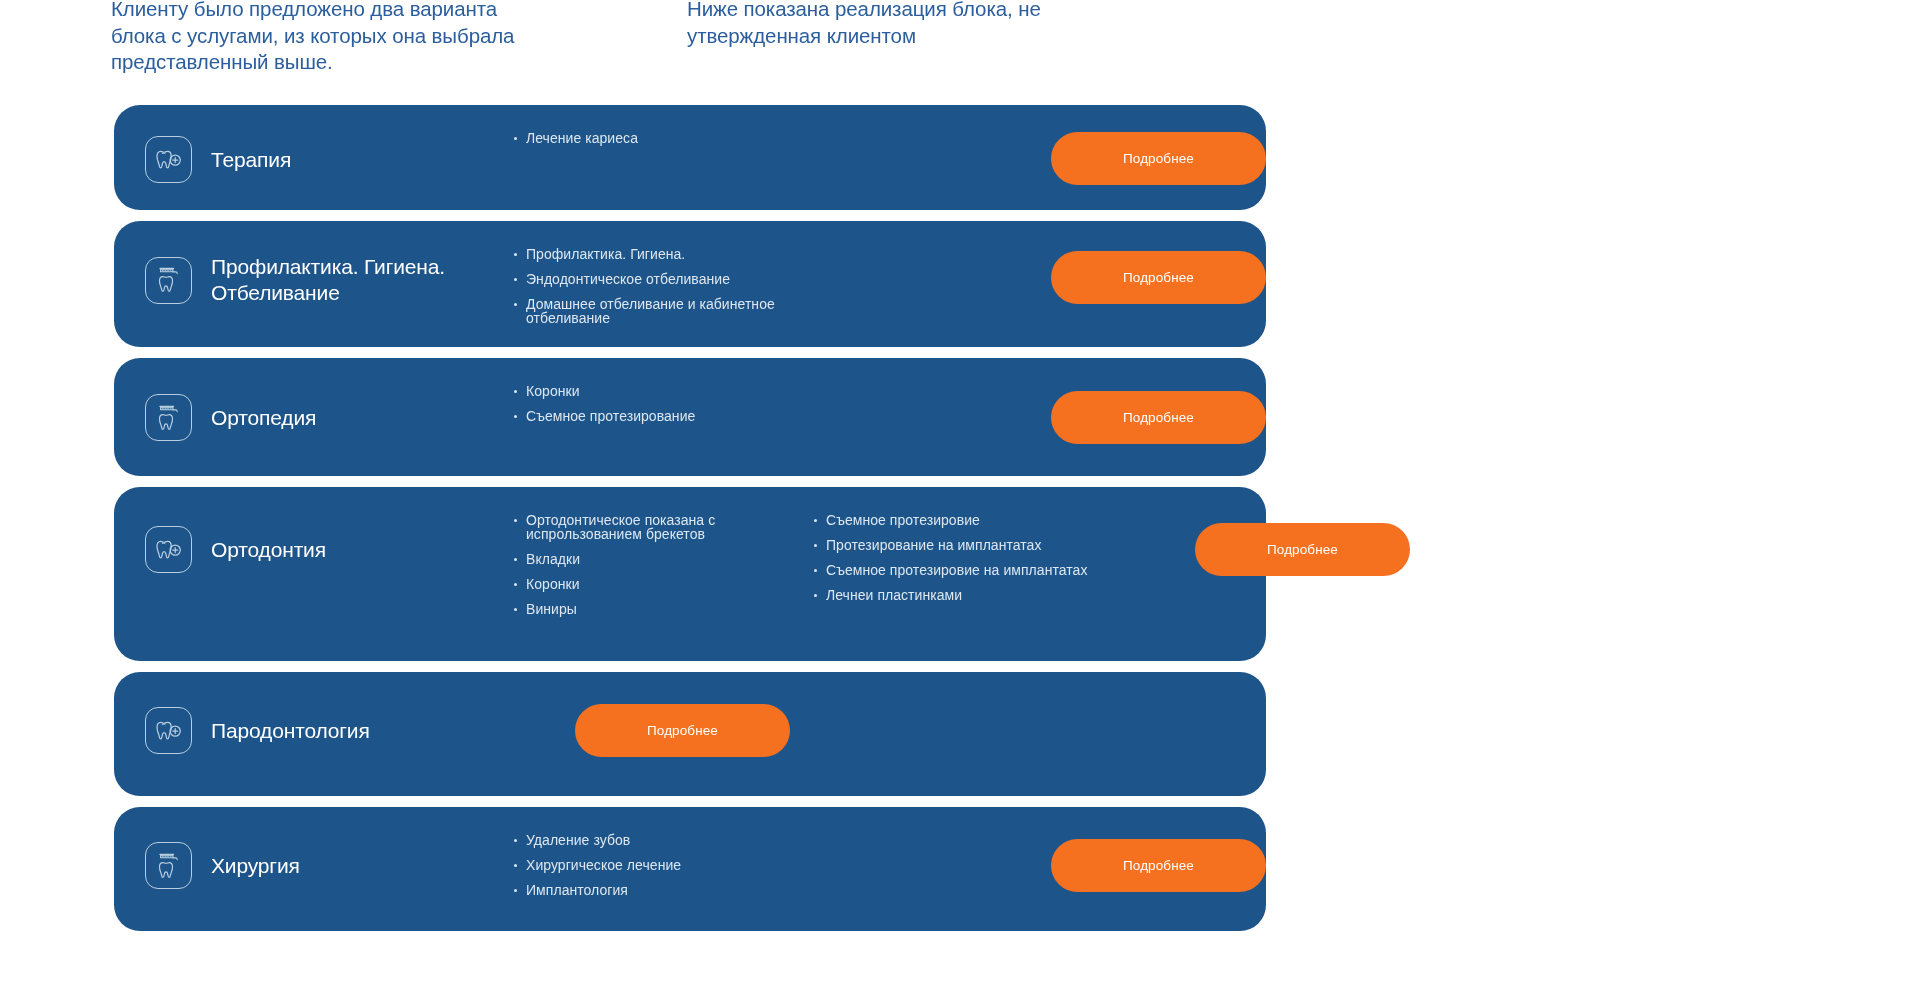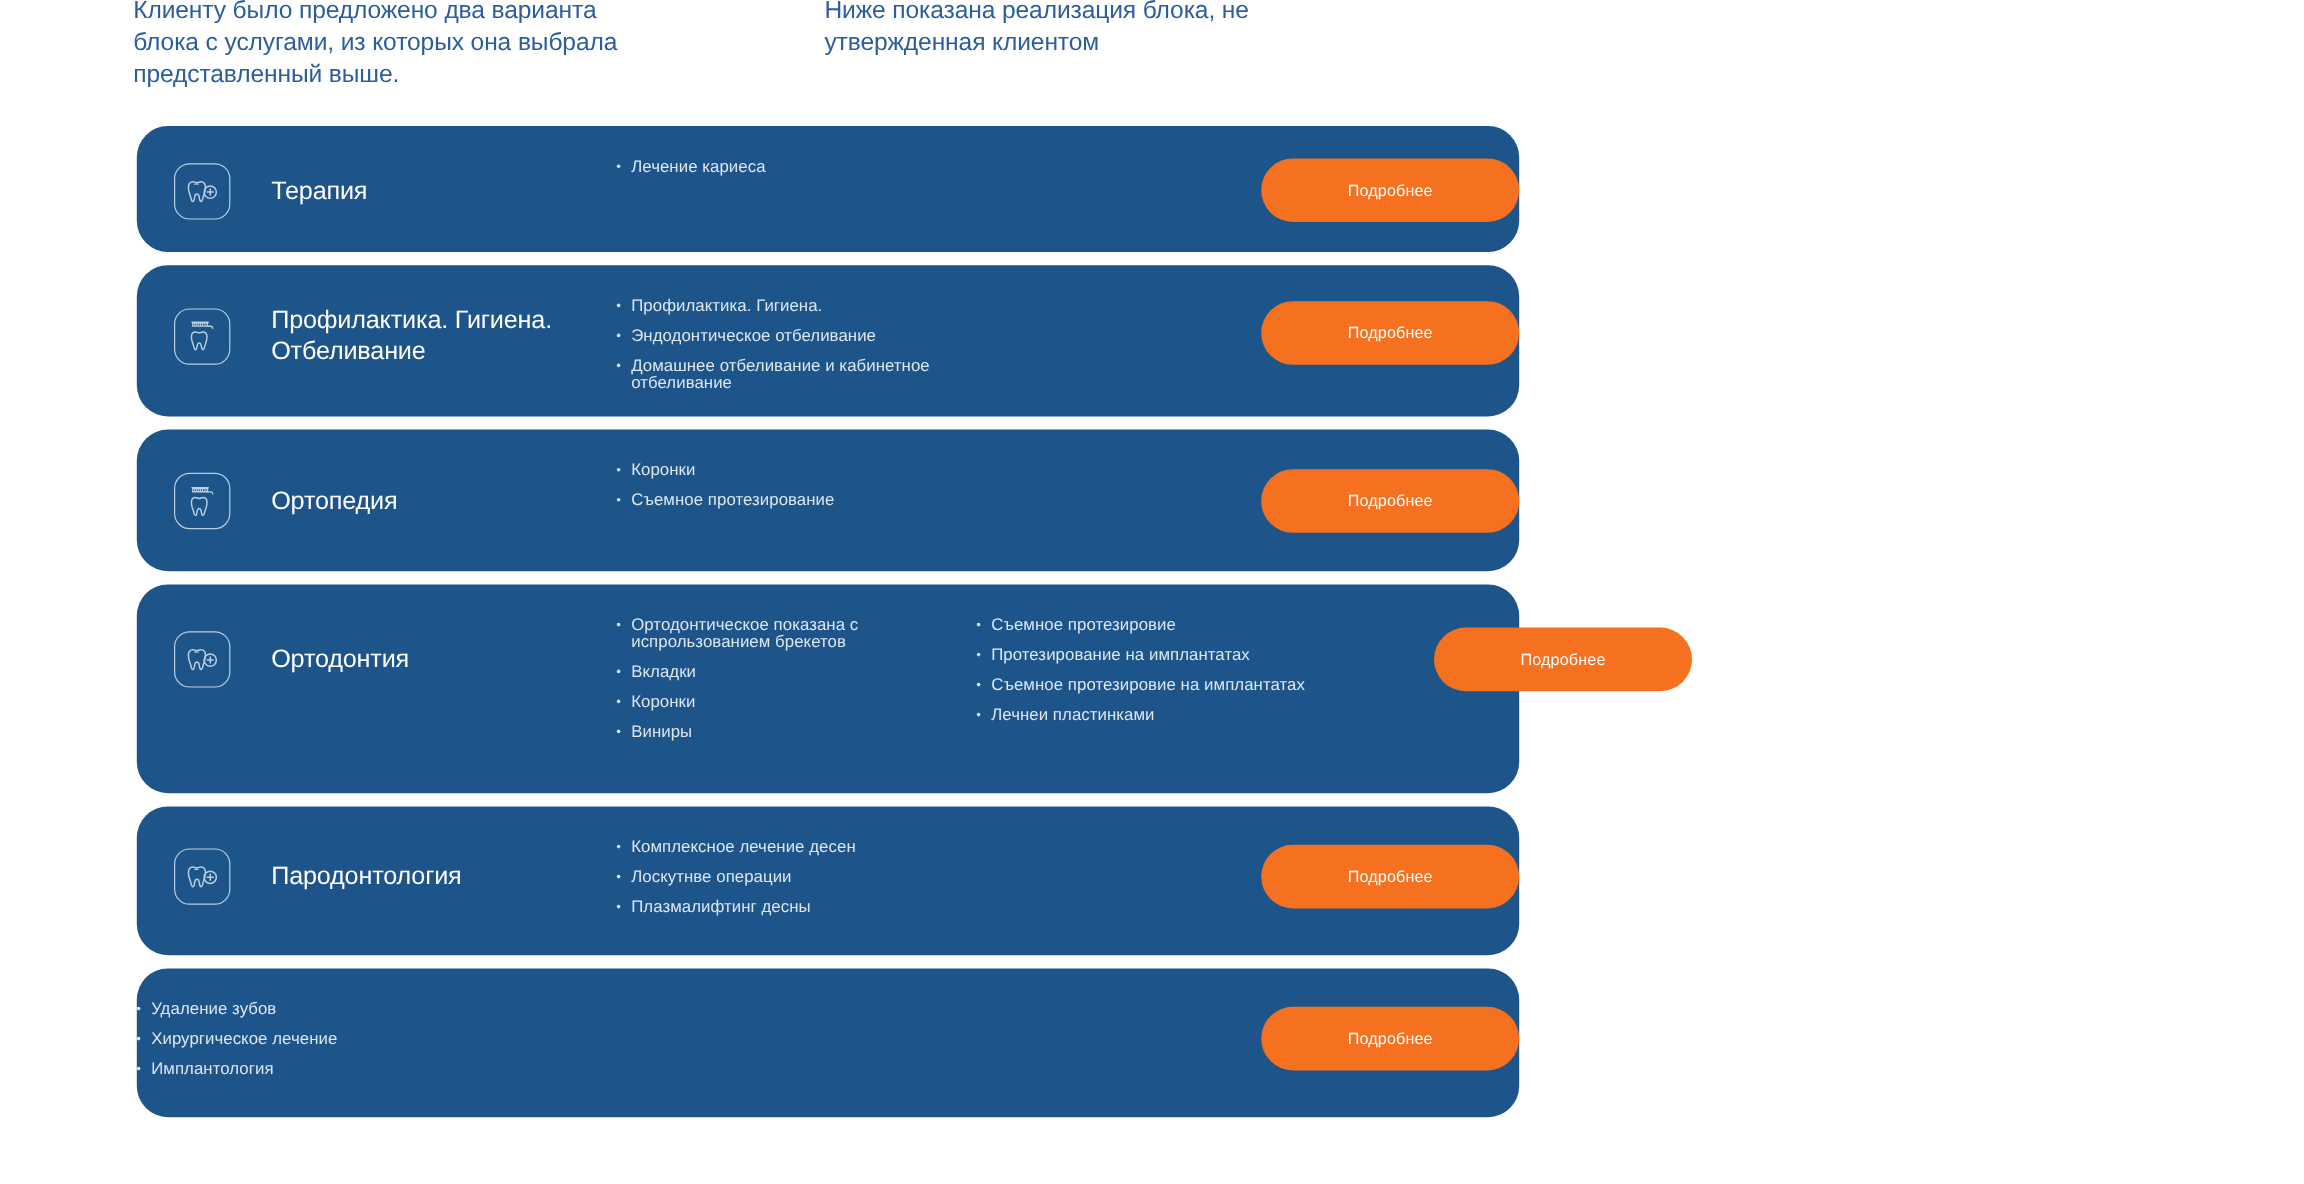--- a/index.html
+++ b/index.html
@@ -65,21 +65,21 @@
   .card.h2 { min-height: 116px; }
   .card.h3 { min-height: 118px; }
   .card.h4 { min-height: 174px; }
   .card.h5 { min-height: 124px; }
   .card.h6 { min-height: 124px; }
 
   
   .card-head {
     display: flex;
     align-items: center;
-    gap: 34px;
+    gap: 19px;
     width: 400px;
     flex: 0 0 400px;
     padding-left: 31px;
   }
 
   .icon-box {
     width: 47px;
     height: 47px;
     flex: 0 0 47px;
     border: 1.4px solid #b9cee1;
@@ -294,32 +294,37 @@
           <div class="icon-box">
             <svg width="32" height="30" viewBox="0 0 32 30" fill="none">
               <path d="M14.3 6.4c-1.4 0-2 .85-3.4.85S9.1 6.4 7.7 6.4c-2.3 0-3.7 1.95-3.7 4.8 0 3.55 1.2 5.55 1.9 7.9.55 1.8.5 3.8 1.8 3.8 1.2 0 1.2-2.1 1.6-4 .27-1.4.6-2.25 1.8-2.25s1.53.85 1.8 2.25c.4 1.9.4 4 1.6 4 1.3 0 1.25-2 1.8-3.8.7-2.35 1.9-4.35 1.9-7.9 0-2.85-1.4-4.8-3.7-4.8z" stroke="#b9cee1" stroke-width="1.25" stroke-linejoin="round"></path>
               <path d="M9.2 8.6c.9-.5 2-.5 2.9 0" stroke="#b9cee1" stroke-width="1" stroke-linecap="round"></path>
               <circle cx="22.2" cy="15.1" r="5.1" stroke="#b9cee1" stroke-width="1.25"></circle>
               <path d="M22.2 12.6v5M19.7 15.1h5" stroke="#b9cee1" stroke-width="1.25" stroke-linecap="round"></path>
             </svg>
           </div>
           <div class="card-title">Пародонтология</div>
         </div>
-        <div class="card-lists">
-          <div class="bullet-col wide">
-            <div class="bullet">Комплексное лечение десен</div>
-            <div class="bullet">Лоскутнве операции</div>
-            <div class="bullet">Плазмалифтинг десны</div>
-          </div>
-        </div>
         <div class="card-cta">
           <button class="btn">Подробнее</button>
         </div>
       </div>
       <div class="card h6">
+        <div class="card-head">
+          <div class="icon-box">
+            <svg width="30" height="32" viewBox="0 0 30 32" fill="none">
+              <path d="M6 4.5h13.5" stroke="#b9cee1" stroke-width="1.3" stroke-linecap="round"></path>
+              <path d="M6.6 5.2h12.3v2.6H6.6z" stroke="#b9cee1" stroke-width="1.1"></path>
+              <path d="M8.4 5.4v2.2M10 5.4v2.2M11.6 5.4v2.2M13.2 5.4v2.2M14.8 5.4v2.2M16.8 5.4v2.2" stroke="#b9cee1" stroke-width="0.85"></path>
+              <path d="M19 7.9h2.6c1 0 1.6.8 1.6 1.7" stroke="#b9cee1" stroke-width="1.1" stroke-linecap="round"></path>
+              <path d="M15.1 12.6c-1.3 0-1.8.75-3.1.75s-1.8-.75-3.1-.75c-2.1 0-3.4 1.75-3.4 4.3 0 3.2 1.1 5 1.75 7.1.5 1.6.45 3.4 1.65 3.4 1.1 0 1.1-1.9 1.45-3.6.25-1.25.55-2 1.65-2s1.4.75 1.65 2c.35 1.7.35 3.6 1.45 3.6 1.2 0 1.15-1.8 1.65-3.4.65-2.1 1.75-3.9 1.75-7.1 0-2.55-1.3-4.3-3.4-4.3z" stroke="#b9cee1" stroke-width="1.2" stroke-linejoin="round"></path>
+            </svg>
+          </div>
+          <div class="card-title">Хирургия</div>
+        </div>
         <div class="card-lists">
           <div class="bullet-col wide">
             <div class="bullet">Удаление зубов</div>
             <div class="bullet">Хирургическое лечение</div>
             <div class="bullet">Имплантология</div>
           </div>
         </div>
         <div class="card-cta">
           <button class="btn">Подробнее</button>
         </div>

